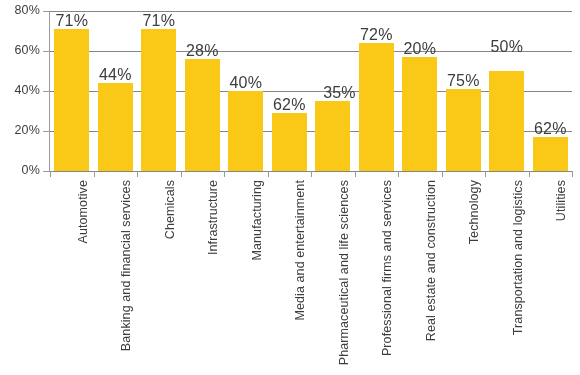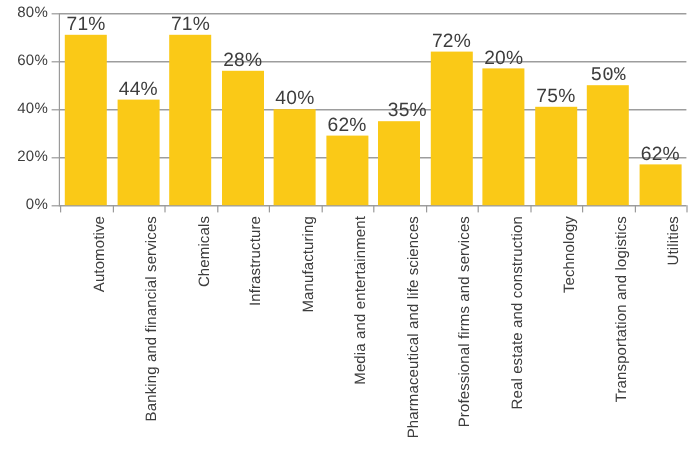--- a/index.html
+++ b/index.html
@@ -171,21 +171,21 @@
       <div class="bar-value" style="left: 48.75px; top: 12px;">71%</div>
       <div class="bar-value" style="left: 92.25px; top: 66px;">44%</div>
       <div class="bar-value" style="left: 135.75px; top: 12px;">71%</div>
       <div class="bar-value" style="left: 179.25px; top: 42px;">28%</div>
       <div class="bar-value" style="left: 222.75px; top: 74px;">40%</div>
       <div class="bar-value" style="left: 266.25px; top: 96px;">62%</div>
       <div class="bar-value" style="left: 309.75px; top: 84px; text-align: right;">35%</div>
       <div class="bar-value" style="left: 353.25px; top: 26px;">72%</div>
       <div class="bar-value" style="left: 396.75px; top: 40px;">20%</div>
       <div class="bar-value" style="left: 440.25px; top: 72px;">75%</div>
-      <div class="bar-value" style="left: 483.75px; top: 54px; font-family: Liberation Mono, monospace;">50%</div>
+      <div class="bar-value" style="left: 483.75px; top: 38px;">50%</div>
       <div class="bar-value" style="left: 527.25px; top: 120px;">62%</div>
     </div>
 
   <div id="x-ticks">
       <div class="x-tick" style="left: 50px;"></div>
       <div class="x-tick" style="left: 93.5px;"></div>
       <div class="x-tick" style="left: 137px;"></div>
       <div class="x-tick" style="left: 180.5px;"></div>
       <div class="x-tick" style="left: 224px;"></div>
       <div class="x-tick" style="left: 267.5px;"></div>

